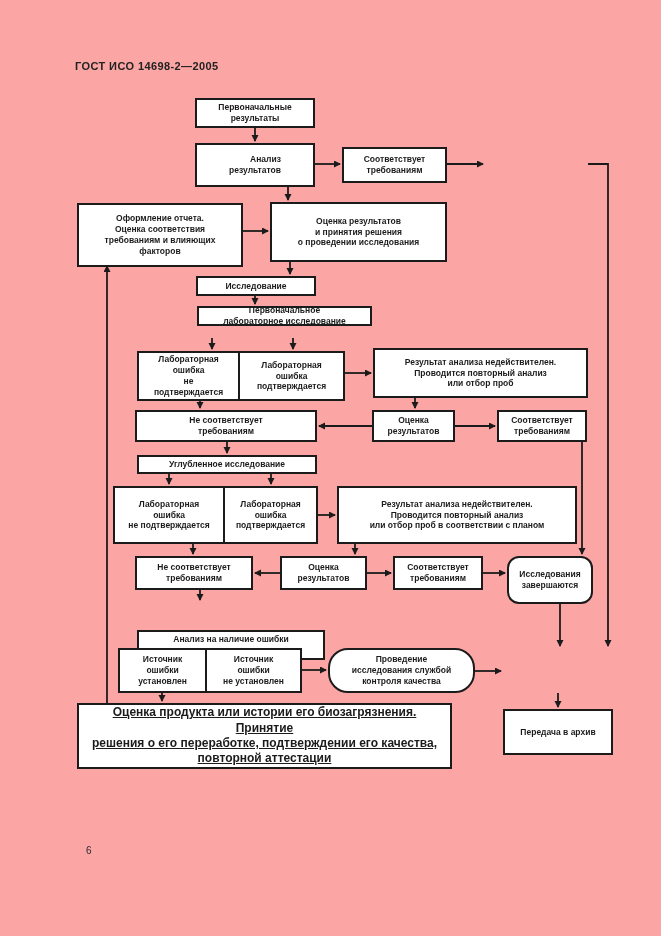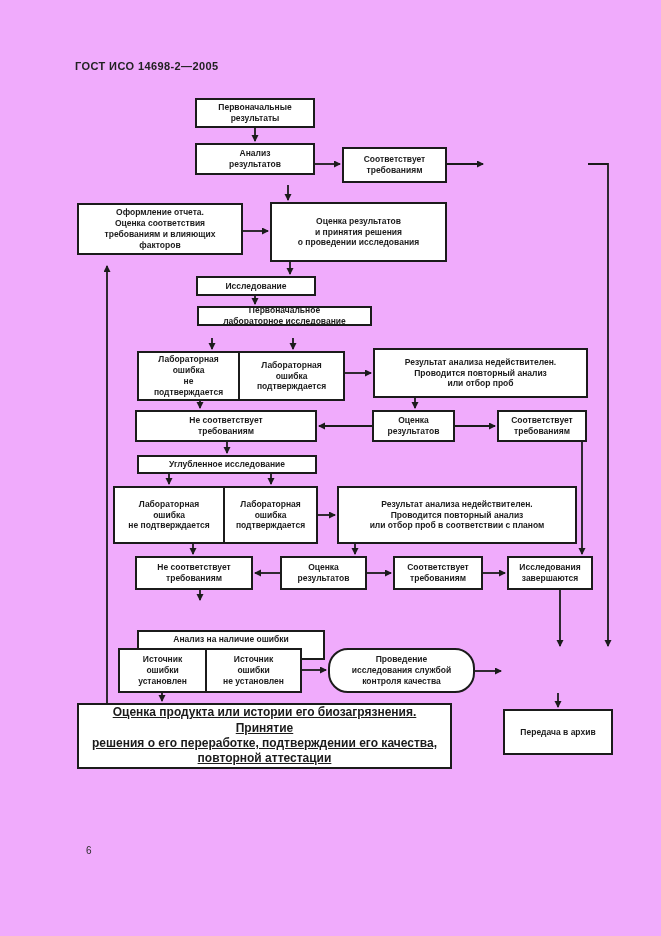--- a/index.html
+++ b/index.html
@@ -1,51 +1,51 @@
 <!DOCTYPE html>
 <html><head>
 <meta charset="utf-8">
 <title>ГОСТ ИСО 14698-2—2005 — Рисунок 3</title>
 <style>
   html,body{margin:0;padding:0;background:#fff;}
-  .page{position:relative;width:661px;height:936px;background:#f0abfc;overflow:hidden;
+  .page{position:relative;width:661px;height:936px;background:#fca5a5;overflow:hidden;
         font-family:"Liberation Sans",sans-serif;color:#1b1b1b;}
   .hdr{position:absolute;left:75px;top:60px;font-size:11px;font-weight:bold;
        letter-spacing:.4px;color:#222;}
   .wires{position:absolute;left:0;top:0;width:661px;height:936px;}
   .node{position:absolute;box-sizing:border-box;background:#fff;border:2px solid #1b1b1b;
         display:flex;align-items:center;justify-content:center;text-align:center;
         font-size:8.5px;font-weight:bold;line-height:1.28;color:#1b1b1b;
         padding:2px 13px;white-space:pre-line;}
   .caption{position:absolute;left:15px;top:786px;width:631px;text-align:center;
            font-size:9.5px;color:#2c2c2c;}
   .pageno{position:absolute;left:86px;top:845px;font-size:10px;color:#2c2c2c;}
   
   #n-initial-results {left:195px;top:98px;width:120px;height:30px;}
-  #n-analysis        {left:195px;top:143px;width:120px;height:32px;}
+  #n-analysis        {left:195px;top:143px;width:120px;height:44px;text-align:right;}
   #n-meets-top       {left:342px;top:147px;width:105px;height:36px;}
   #n-no-additional   {left:485px;top:143px;width:103px;height:44px;}
-  #n-report-compliance{left:77px;top:203px;width:166px;height:52px;}
+  #n-report-compliance{left:77px;top:203px;width:166px;height:64px;}
   #n-eval-decision   {left:270px;top:202px;width:177px;height:60px;}
   #n-study           {left:196px;top:276px;width:120px;height:20px;}
   #n-initial-lab     {left:197px;top:306px;width:175px;height:20px;}
   #n-laberr-not1     {left:137px;top:351px;width:103px;height:50px;}
   #n-laberr-yes1     {left:238px;top:351px;width:107px;height:50px;}
   #n-invalid1        {left:373px;top:348px;width:215px;height:50px;}
   #n-not-meets1      {left:135px;top:410px;width:182px;height:32px;}
   #n-eval-results1   {left:372px;top:410px;width:83px;height:32px;}
   #n-meets1          {left:497px;top:410px;width:90px;height:32px;}
   #n-indepth         {left:137px;top:455px;width:180px;height:19px;}
   #n-laberr-not2     {left:113px;top:486px;width:112px;height:58px;}
   #n-laberr-yes2     {left:223px;top:486px;width:95px;height:58px;}
   #n-invalid2        {left:337px;top:486px;width:240px;height:58px;}
   #n-not-meets2      {left:135px;top:556px;width:118px;height:34px;}
   #n-eval-results2   {left:280px;top:556px;width:87px;height:34px;}
   #n-meets2          {left:393px;top:556px;width:90px;height:34px;}
-  #n-complete        {left:507px;top:556px;width:86px;height:34px;}
+  #n-complete        {left:507px;top:556px;width:86px;height:48px;border-radius:12px;}
   #n-process-analysis{left:137px;top:630px;width:188px;height:30px;}
   #n-source-found    {left:118px;top:648px;width:89px;height:45px;}
   #n-source-notfound {left:205px;top:648px;width:97px;height:45px;}
   #n-qc-study        {left:328px;top:648px;width:147px;height:45px;border-radius:20px;}
   #n-report-final    {left:503px;top:648px;width:110px;height:45px;}
   #n-archive         {left:503px;top:709px;width:110px;height:46px;}
   #n-product-eval    {left:77px;top:703px;width:375px;height:66px;font-size:12px;text-decoration:underline;}
 </style>
 </head>
 <body>

